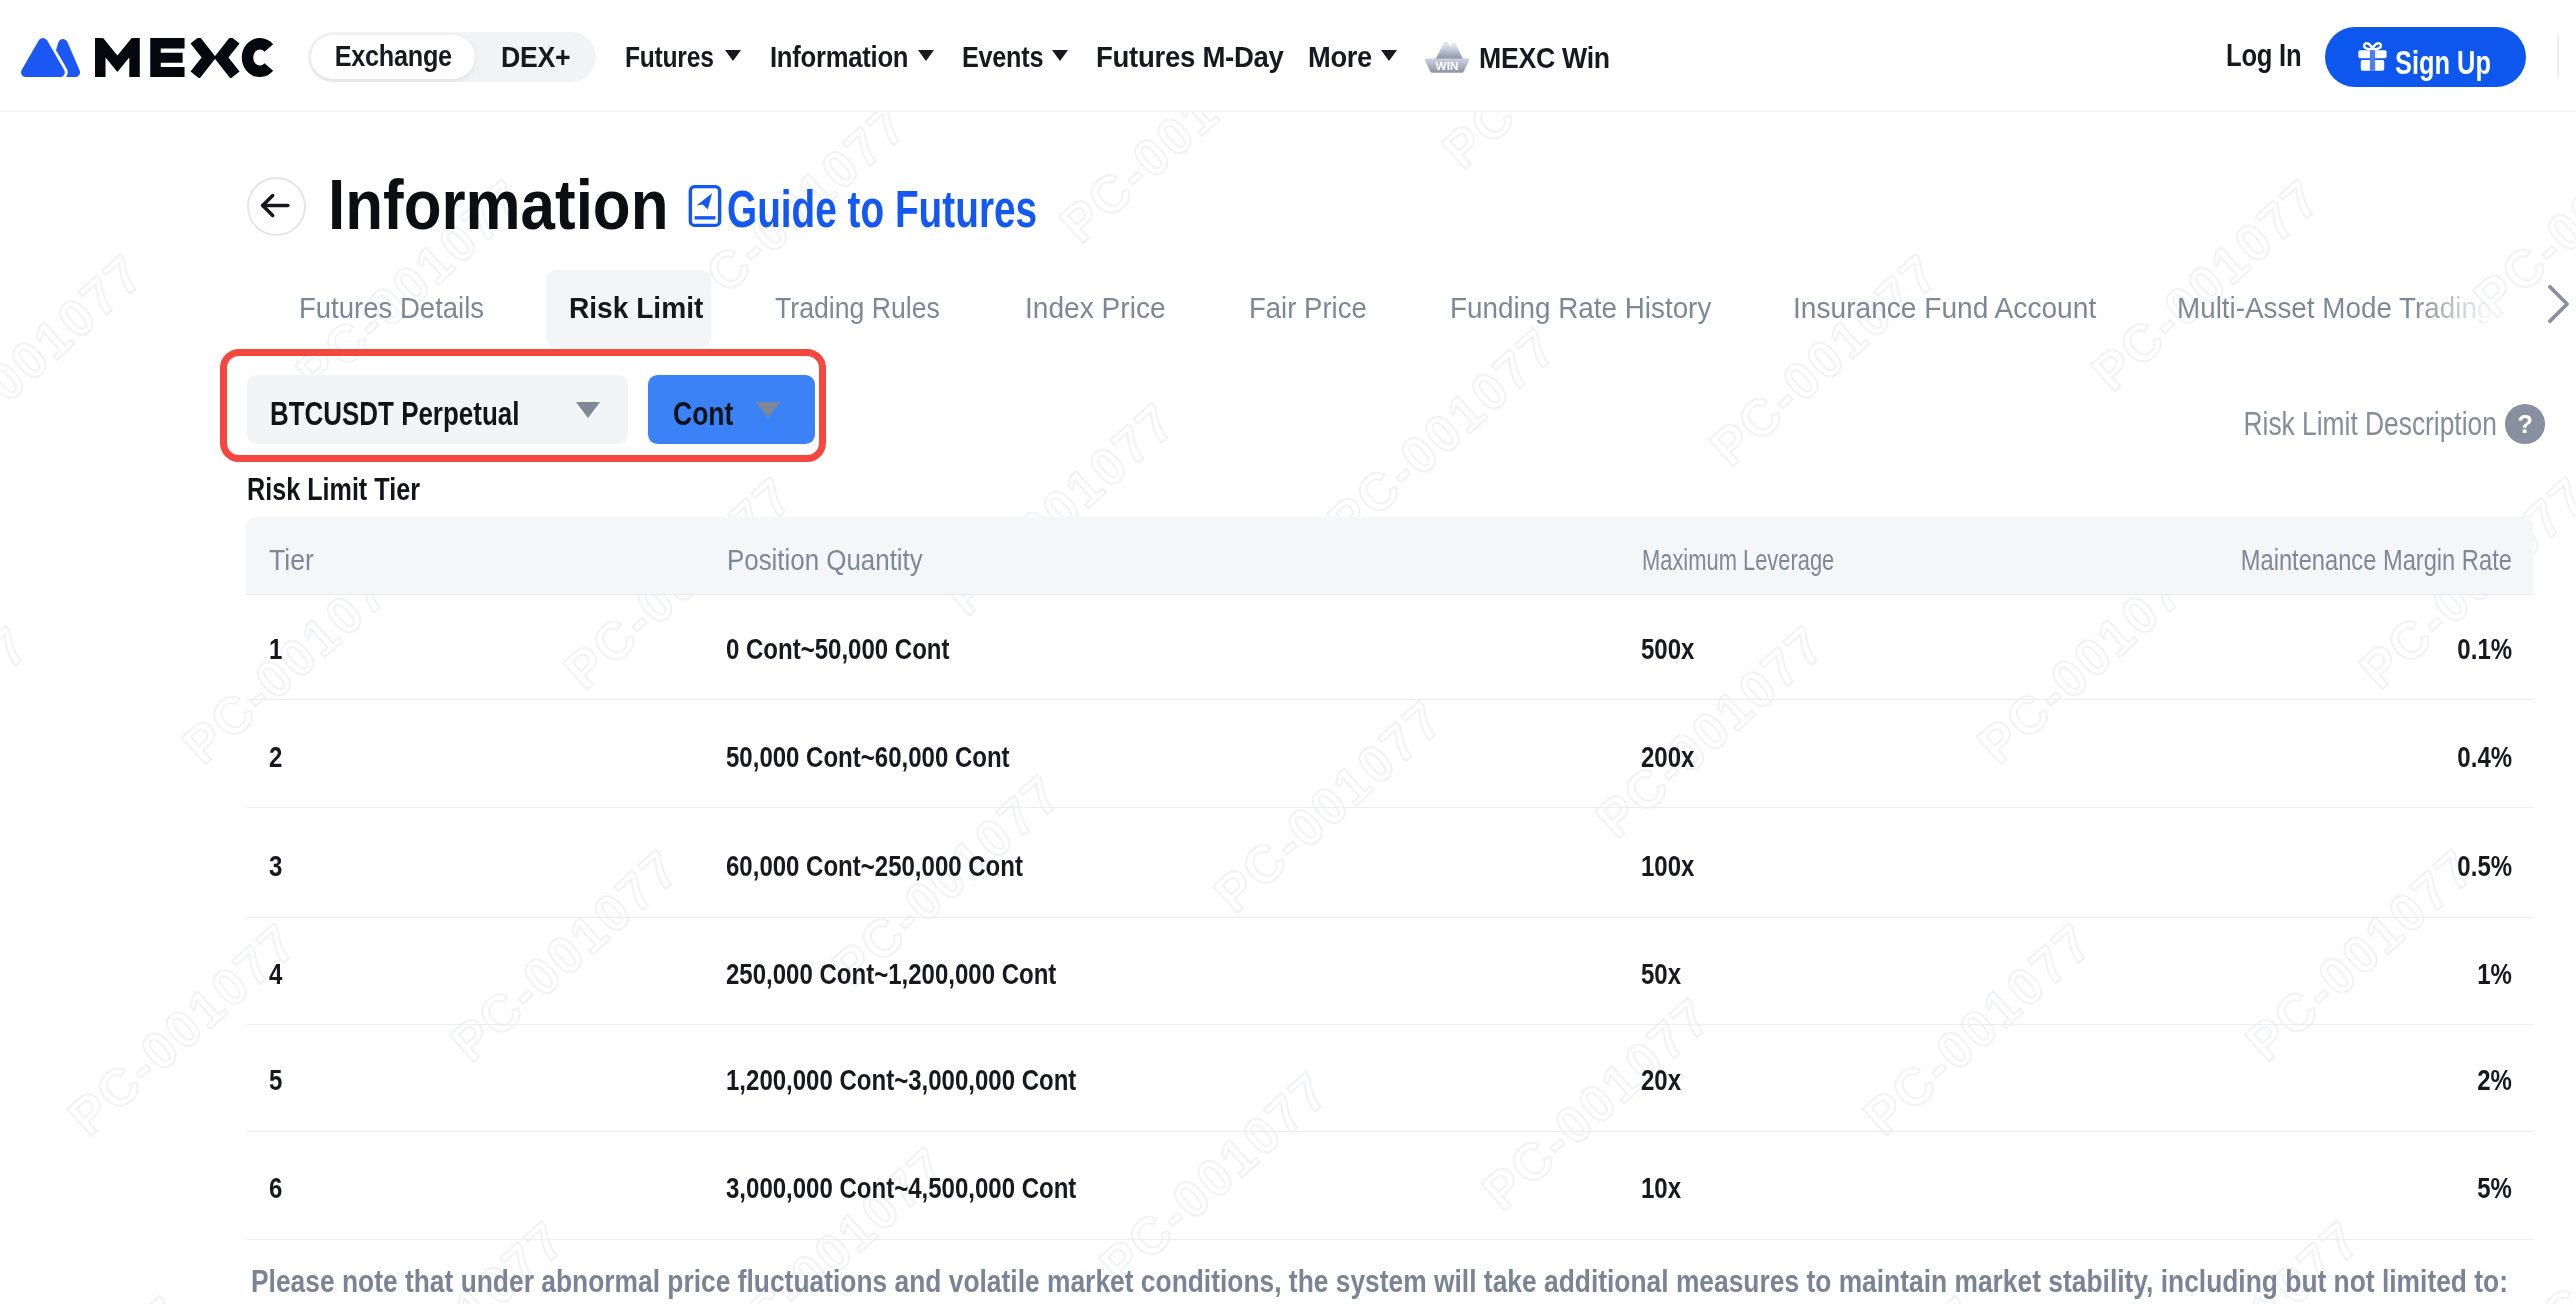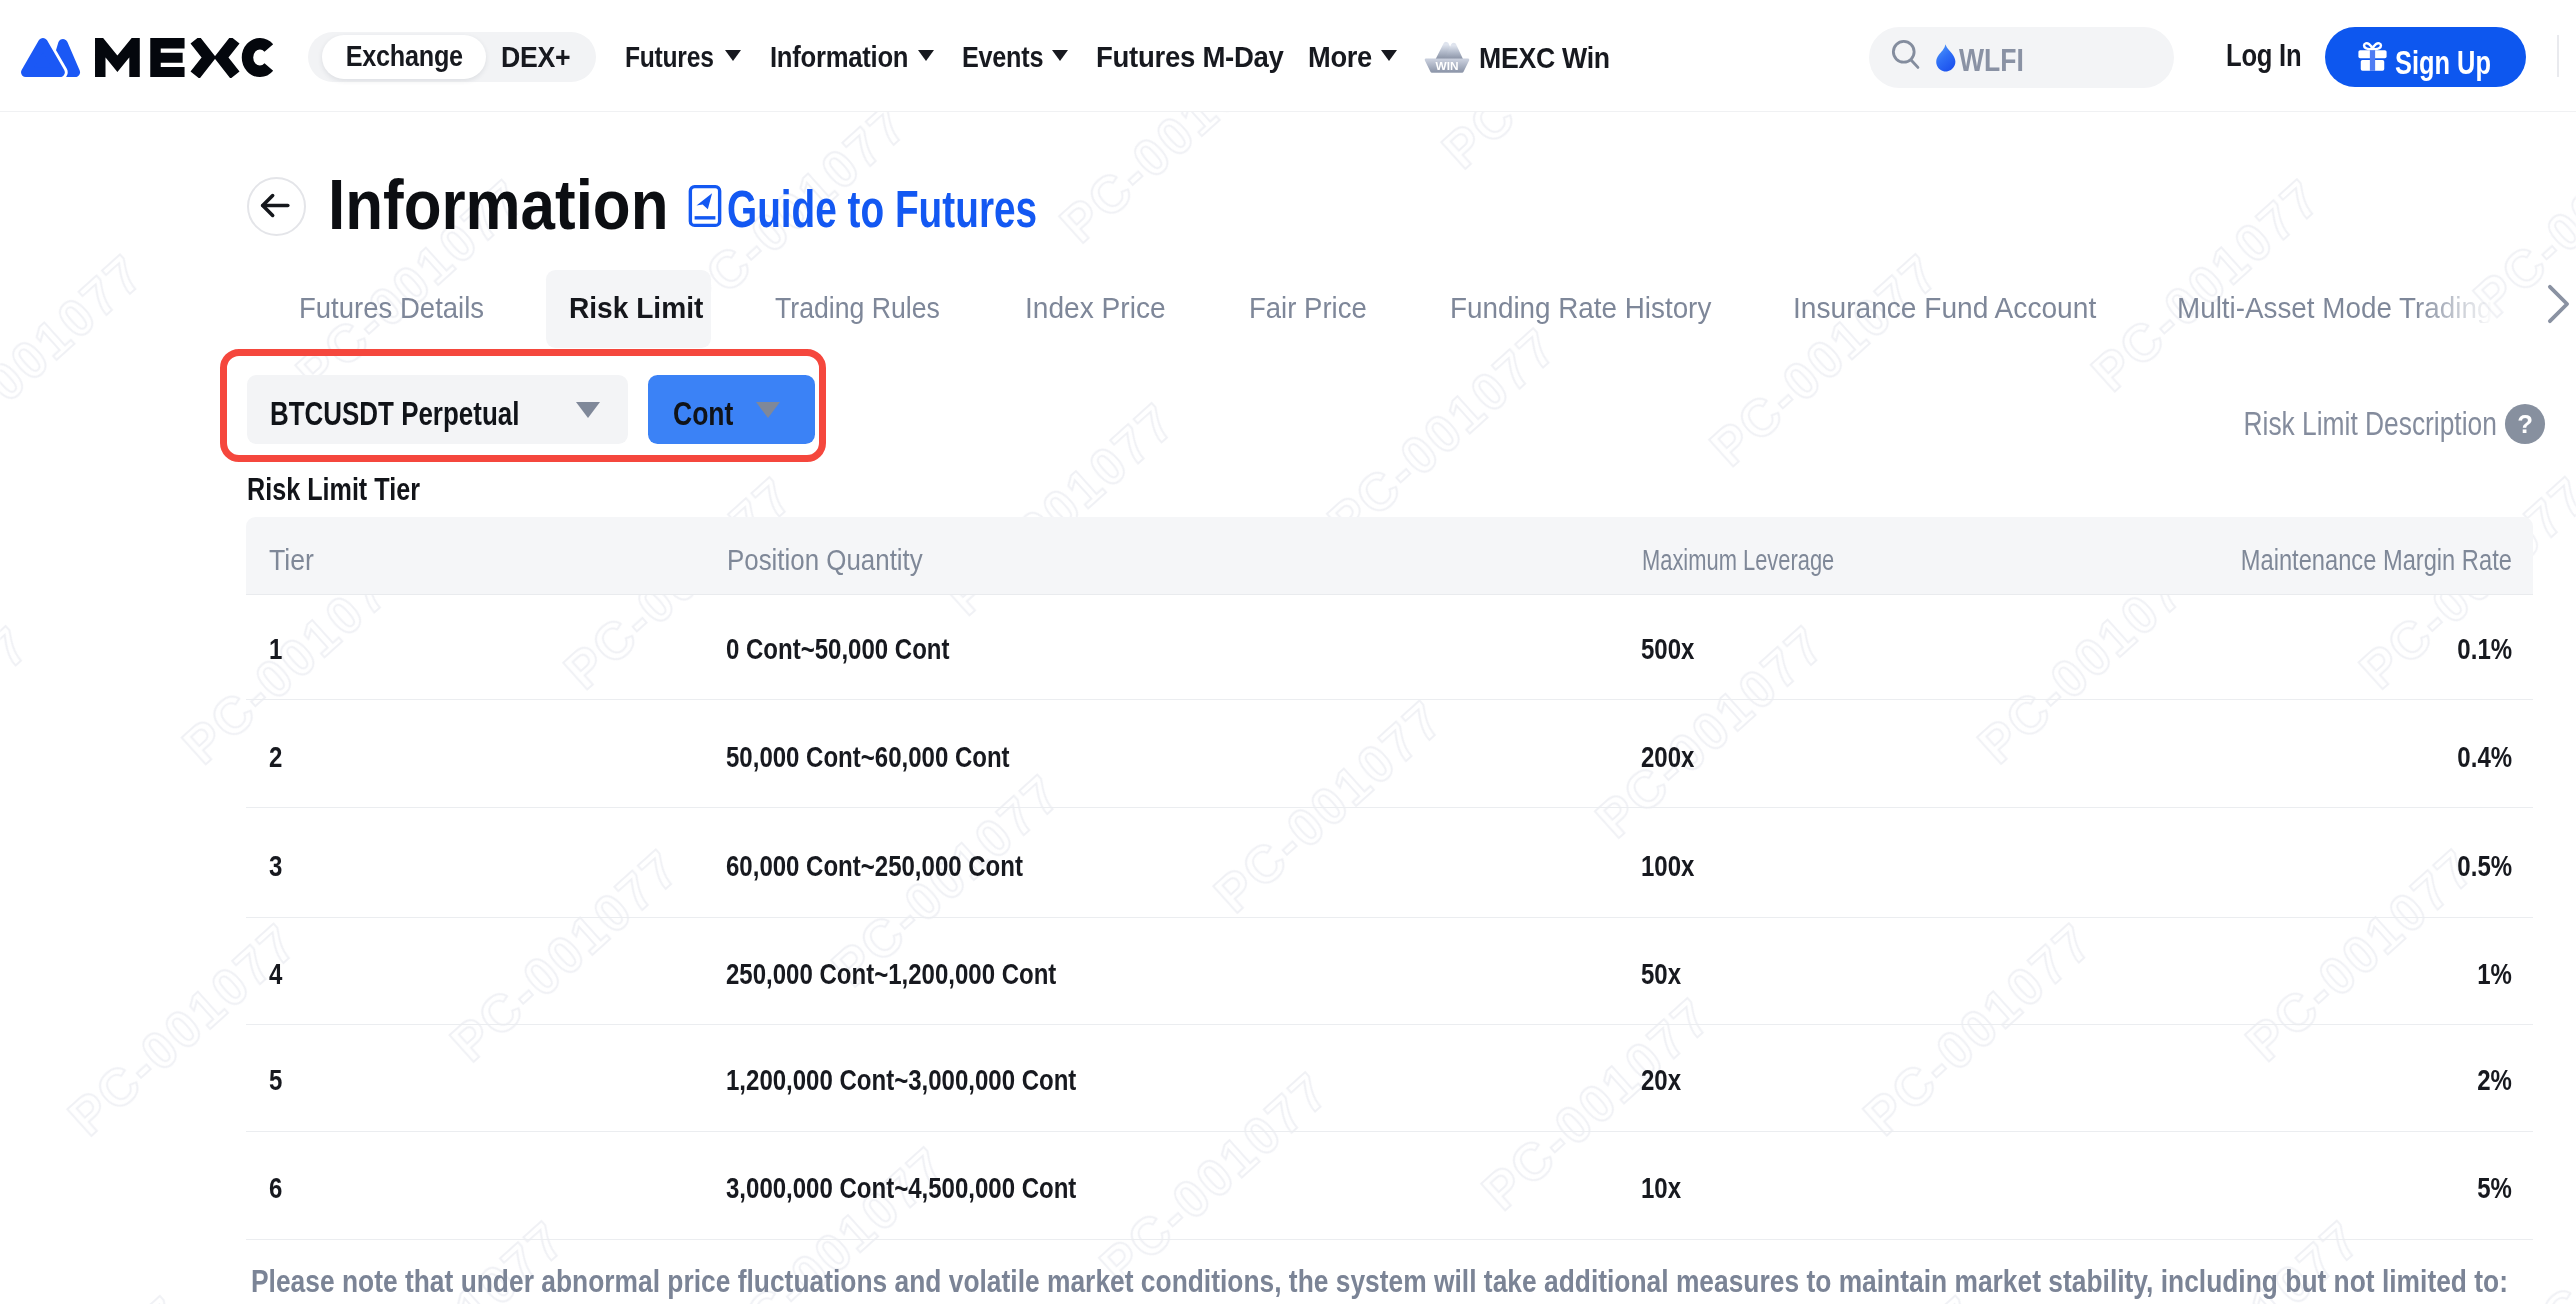--- a/index.html
+++ b/index.html
@@ -9,21 +9,21 @@
   .abs { position:absolute; }
   .wm { position:absolute; left:0; top:0; z-index:0; pointer-events:none; }
   header { position:absolute; left:0; top:0; width:2576px; height:112px; background:#fff;
     border-bottom:1.9px solid #f0f1f3; z-index:2; }
   main { position:absolute; left:0; top:112px; width:2576px; height:1193px; z-index:1; }
   .navtxt { font-size:29px; font-weight:700; color:#17191f; letter-spacing:-0.3px; }
   .caret { display:inline-block; width:0; height:0; border-left:8.6px solid transparent;
     border-right:8.6px solid transparent; border-top:11.4px solid #17191f; }
   .pillwrap { position:absolute; left:308px; top:32px; width:288px; height:50px;
     background:#f2f3f5; border-radius:25px; }
-  .pillwhite { position:absolute; left:14px; top:2.9px; width:164px; height:44px; background:#fff;
+  .pillwhite { position:absolute; left:3px; top:2.9px; width:164px; height:44px; background:#fff;
     border-radius:22px; box-shadow:0 1.9px 5.7px rgba(40,50,70,0.10); display:flex; align-items:center; justify-content:center; }
   .dexplus { position:absolute; left:167px; top:0; width:121px; height:50px; display:flex; align-items:center; justify-content:center; }
   .searchbox { position:absolute; left:1869px; top:27px; width:305px; height:61px;
     background:#f3f4f6; border-radius:30.5px; }
   .signup { position:absolute; left:2325px; top:27px; width:201px; height:60px; background:#0d57ef;
     border-radius:30.5px; color:#fff; font-weight:700; }
   .tab { position:absolute; top:181px; font-size:29.6px; font-weight:400; color:#7e8799; line-height:29.6px; white-space:nowrap; transform-origin:left center; }
   .hdrgray { font-size:29.6px; color:#7f8898; line-height:29.6px; white-space:nowrap; }
   .cellb { font-size:29px; font-weight:700; color:#17191f; line-height:29px; white-space:nowrap;
     transform:scaleX(.828); transform-origin:left center; }
@@ -96,37 +96,20 @@
       </linearGradient>
     </defs>
     <polygon points="16,21 24,5 31,21" fill="url(#slv)" stroke="url(#slv)" stroke-width="6" stroke-linejoin="round"></polygon>
     <polygon points="25,21 32,6 39,21" fill="url(#slv)" stroke="#fff" stroke-width="2.5" stroke-linejoin="round"></polygon>
     <polygon points="25,21 32,6 39,21" fill="url(#slv)" stroke="url(#slv)" stroke-width="6" stroke-linejoin="round"></polygon>
     <polygon points="3,21 47,21 41,33 9,33" fill="url(#slv2)" stroke="url(#slv2)" stroke-width="3" stroke-linejoin="round"></polygon>
     <text x="25" y="32" font-size="12.5" font-weight="700" fill="#fff" text-anchor="middle" font-family="Liberation Sans">WIN</text>
   </svg>
   <span class="abs navtxt" style="left:1479px; top:41px; font-size:29.6px; transform:scaleX(.90); transform-origin:left center;">MEXC Win</span>
 
-  <div class="searchbox">
-    <svg style="position:absolute; left:22px; top:12.4px;" width="34" height="36" viewBox="0 0 36 38">
-      <circle cx="13.5" cy="13.5" r="11" fill="none" stroke="#848d9e" stroke-width="3"></circle>
-      <line x1="21.5" y1="22.5" x2="28.5" y2="30" stroke="#848d9e" stroke-width="3" stroke-linecap="round"></line>
-    </svg>
-    <svg style="position:absolute; left:67px; top:17px;" width="20" height="28" viewBox="0 0 21 29">
-      <defs>
-            <linearGradient id="fl" x1="0" y1="0" x2="0.6" y2="1">
-        <stop offset="0" stop-color="#55a0fa"></stop>
-              <stop offset="0.55" stop-color="#2e6ef6"></stop>
-              <stop offset="1" stop-color="#1d53ee"></stop>
-      </linearGradient>
-          </defs>
-      <path d="M10 0 C 11.5 5 15.5 7.5 18 11.5 C 20.5 15.5 21 19 19.5 22.5 C 17.8 26.5 14 28.8 10.2 28.8 C 6.2 28.8 2.5 26.3 1 22.5 C -0.6 18.6 0.4 14.8 3 11.2 C 5.3 8 8.8 5.5 10 0 Z" fill="url(#fl)"></path>
-    </svg>
-    <span style="position:absolute; left:90px; top:18px; font-size:30.5px; font-weight:700; color:#8a92a4; line-height:30.5px; transform:scaleX(.87); transform-origin:left center;">WLFI</span>
-  </div>
 
   <span class="abs navtxt" style="left:2226px; top:37px; font-size:32px; transform:scaleX(.80); transform-origin:left center;">Log In</span>
 
   <div class="signup">
     <svg style="position:absolute; left:32px; top:14.3px;" width="31" height="30.5" viewBox="0 0 33 32">
       <path d="M16.5 8.5 C 11 8.5 7.5 7 7.5 4.5 C 7.5 2.2 10.5 1.4 12.7 3 C 14.8 4.6 16.2 6.7 16.5 8.5 Z" fill="none" stroke="#fff" stroke-width="2.6"></path>
       <path d="M16.5 8.5 C 22 8.5 25.5 7 25.5 4.5 C 25.5 2.2 22.5 1.4 20.3 3 C 18.2 4.6 16.8 6.7 16.5 8.5 Z" fill="none" stroke="#fff" stroke-width="2.6"></path>
       <rect x="1.5" y="9.5" width="30" height="8.5" rx="1.8" fill="#fff"></rect>
       <rect x="4" y="20" width="25" height="11.5" rx="1.8" fill="#fff"></rect>
       <rect x="13.7" y="9.5" width="5.6" height="22" fill="#4f7cf3"></rect>

